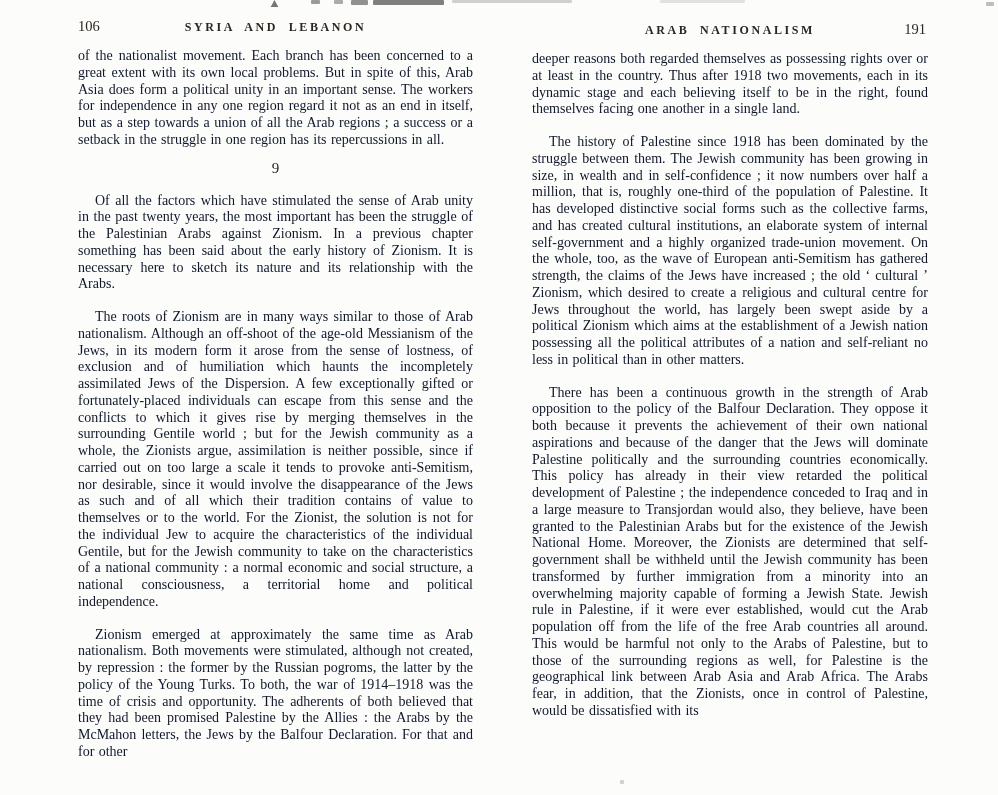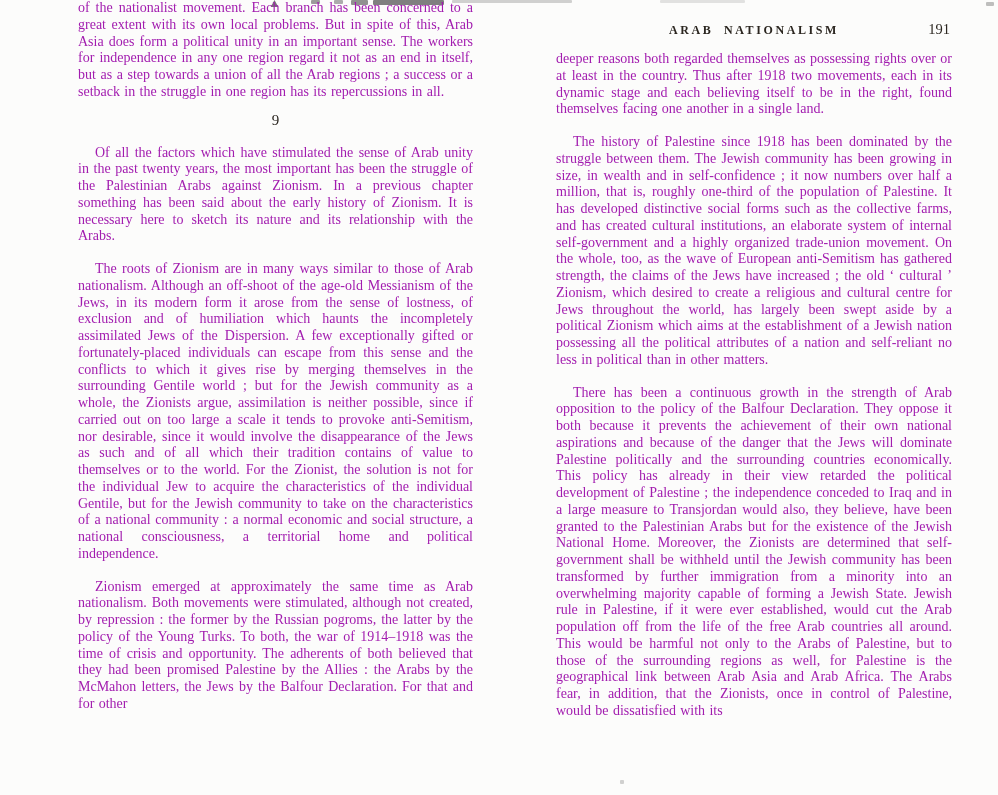--- a/index.html
+++ b/index.html
@@ -13,21 +13,21 @@
     background: #fcfcfb;
     overflow: hidden;
     font-family: "Liberation Serif", "DejaVu Serif", serif;
     color: #27221c;
   }
   .page {
     position: absolute;
     top: 0;
   }
   .page-left  { left: 78px;  width: 395px; }
-  .page-right { left: 556px; width: 396px; }
+  .page-right { left: 532px; width: 396px; }
 
   .pagehead {
     position: relative;
     height: 18px;
     margin-bottom: 10px;
   }
   .page-left  .pagehead { margin-top: 20px; }
   .page-right .pagehead { margin-top: 23px; }
 
   .running-title {
@@ -47,21 +47,21 @@
   }
   .page-left  .pagenum { left: 0; }
   .page-right .pagenum { right: 2px; }
 
   p.para {
     margin: 0;
     font-size: 14px;
     line-height: 16.75px;
     text-align: justify;
     word-spacing: 0.06em;
-    color: #a21caf;
+    color: #0f172a;
   }
   p.para.indent { text-indent: 17px; margin-top: 16px; }
 
   .section-number {
     text-align: center;
     font-size: 15px;
     line-height: 17px;
     margin: 11px 0 9px 0;
     color: #241f19;
   }
@@ -90,20 +90,24 @@
 <div class="smudge sm2"></div>
 <div class="smudge sm3"></div>
 <div class="smudge sm4"></div>
 <div class="smudge sm5"></div>
 <div class="smudge sm6"></div>
 <div class="smudge sm7"></div>
 <div class="smudge sm8"></div>
 <div class="smudge sm9"></div>
 
 <div class="page page-left">
+  <div class="pagehead">
+    <span class="pagenum">106</span>
+    <span class="running-title">SYRIA AND LEBANON</span>
+  </div>
   <p class="para">of the nationalist movement. Each branch has been concerned to a great extent with its own local problems. But in spite of this, Arab Asia does form a political unity in an important sense. The workers for independence in any one region regard it not as an end in itself, but as a step towards a union of all the Arab regions ; a success or a setback in the struggle in one region has its repercussions in all.</p>
   <div class="section-number">9</div>
   <p class="para indent">Of all the factors which have stimulated the sense of Arab unity in the past twenty years, the most important has been the struggle of the Palestinian Arabs against Zionism. In a previous chapter something has been said about the early history of Zionism. It is necessary here to sketch its nature and its relationship with the Arabs.</p>
   <p class="para indent">The roots of Zionism are in many ways similar to those of Arab nationalism. Although an off-shoot of the age-old Messianism of the Jews, in its modern form it arose from the sense of lostness, of exclusion and of humiliation which haunts the incompletely assimilated Jews of the Dispersion. A few exceptionally gifted or fortunately-placed individuals can escape from this sense and the conflicts to which it gives rise by merging themselves in the surrounding Gentile world ; but for the Jewish community as a whole, the Zionists argue, assimilation is neither possible, since if carried out on too large a scale it tends to provoke anti-Semitism, nor desirable, since it would involve the disappearance of the Jews as such and of all which their tradition contains of value to themselves or to the world. For the Zionist, the solution is not for the individual Jew to acquire the characteristics of the individual Gentile, but for the Jewish community to take on the characteristics of a national community : a normal economic and social structure, a national consciousness, a territorial home and political independence.</p>
   <p class="para indent">Zionism emerged at approximately the same time as Arab nationalism. Both movements were stimulated, although not created, by repression : the former by the Russian pogroms, the latter by the policy of the Young Turks. To both, the war of 1914–1918 was the time of crisis and opportunity. The adherents of both believed that they had been promised Palestine by the Allies : the Arabs by the McMahon letters, the Jews by the Balfour Declaration. For that and for other</p>
 </div>
 
 <div class="page page-right">
   <div class="pagehead">
     <span class="running-title">ARAB NATIONALISM</span>

